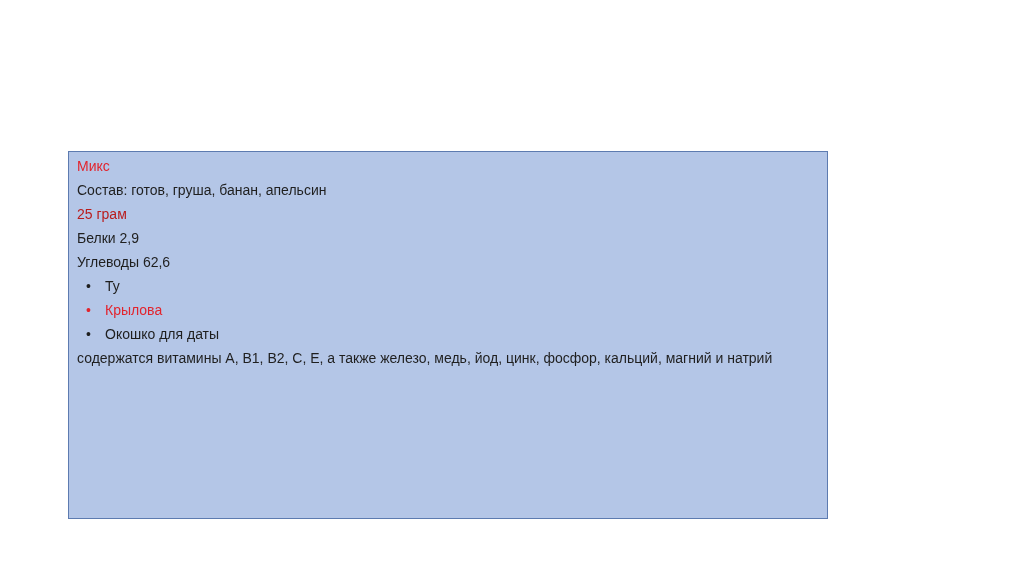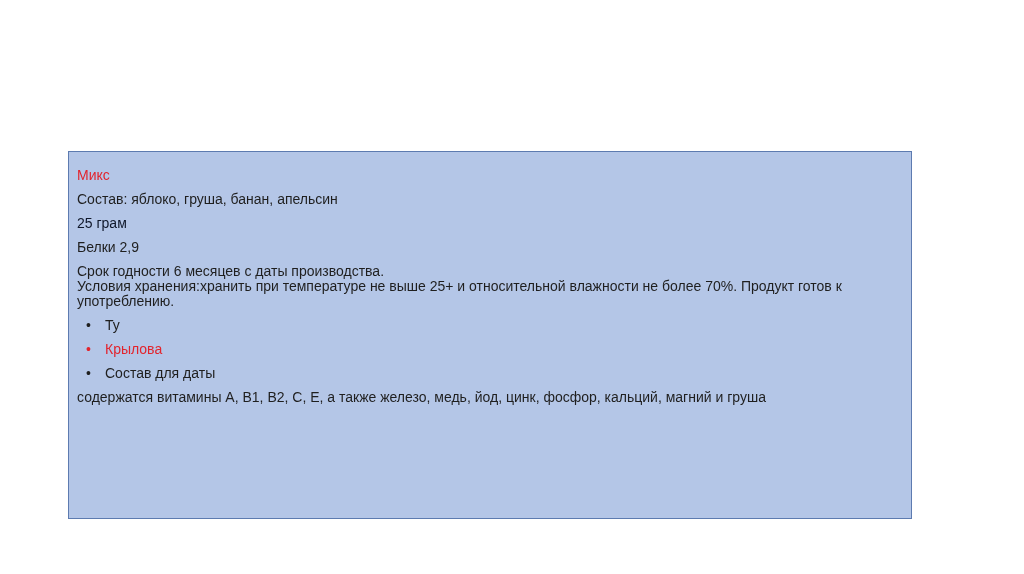--- a/index.html
+++ b/index.html
@@ -12,26 +12,26 @@
     position: relative;
     width: 1024px;
     height: 574px;
     background: #ffffff;
     overflow: hidden;
   }
   .content-box {
     position: absolute;
     left: 68px;
     top: 151px;
-    width: 844px;
+    width: 760px;
     height: 368px;
     box-sizing: border-box;
     background: #b4c6e7;
     border: 1.5px solid #5d7bb0;
-    padding: 11px 10px 0 8px;
+    padding: 2px 10px 0 8px;
     color: #1f1f1f;
     font-size: 14px;
     line-height: 15px;
   }
   .content-box p {
     margin: 9px 0 0 0;
     white-space: pre-line;
   }
   .content-box p.first {
     margin-top: 5px;
@@ -52,37 +52,36 @@
     text-indent: 9px;
   }
 </style>
 </head>
 <body>
 
 <div class="slide">
   <div class="content-box" style="color: rgb(31, 31, 31);">
 
     <p class="first" style="color: rgb(226, 36, 45);">Микс</p>
-    <p>Состав: яблоко, груша, банан, апельсин</p>
-    <p style="color: #0f172a;">25 грам</p>
+    <p>Состав: готов, груша, банан, апельсин</p>
+    <p style="color: #b91c1c;">25 грам</p>
     <p>Белки 2,9</p>
-    <p>Срок годности 6 месяцев с даты производства.
-Условия хранения:хранить при температуре не выше 25+ и относительной влажности не более 70%. Продукт готов к употреблению.</p>
+    <p>Углеводы 62,6</p>
 
     <ul class="bullet-list">
       <li>
         <span class="bullet">•</span>
         <span>Ту</span>
       </li>
       <li style="color: rgb(226, 36, 45);">
         <span class="bullet">•</span>
         <span>Крылова</span>
       </li>
       <li>
         <span class="bullet">•</span>
-        <span>Состав для даты</span>
+        <span>Окошко для даты</span>
       </li>
     </ul>
 
-    <p>содержатся витамины А, В1, В2, С, Е, а также железо, медь, йод, цинк, фосфор, кальций, магний и груша</p>
+    <p>содержатся витамины А, В1, В2, С, Е, а также железо, медь, йод, цинк, фосфор, кальций, магний и натрий</p>
 
   </div>
 </div>
 
 </body></html>

